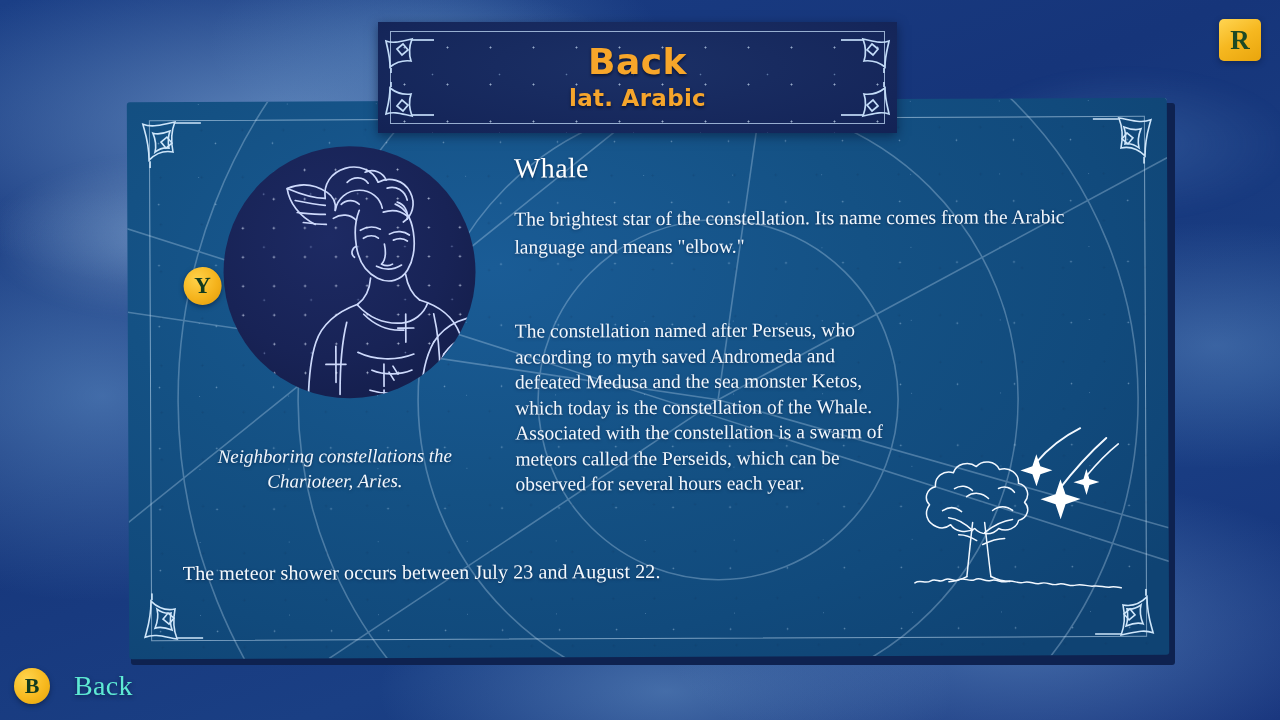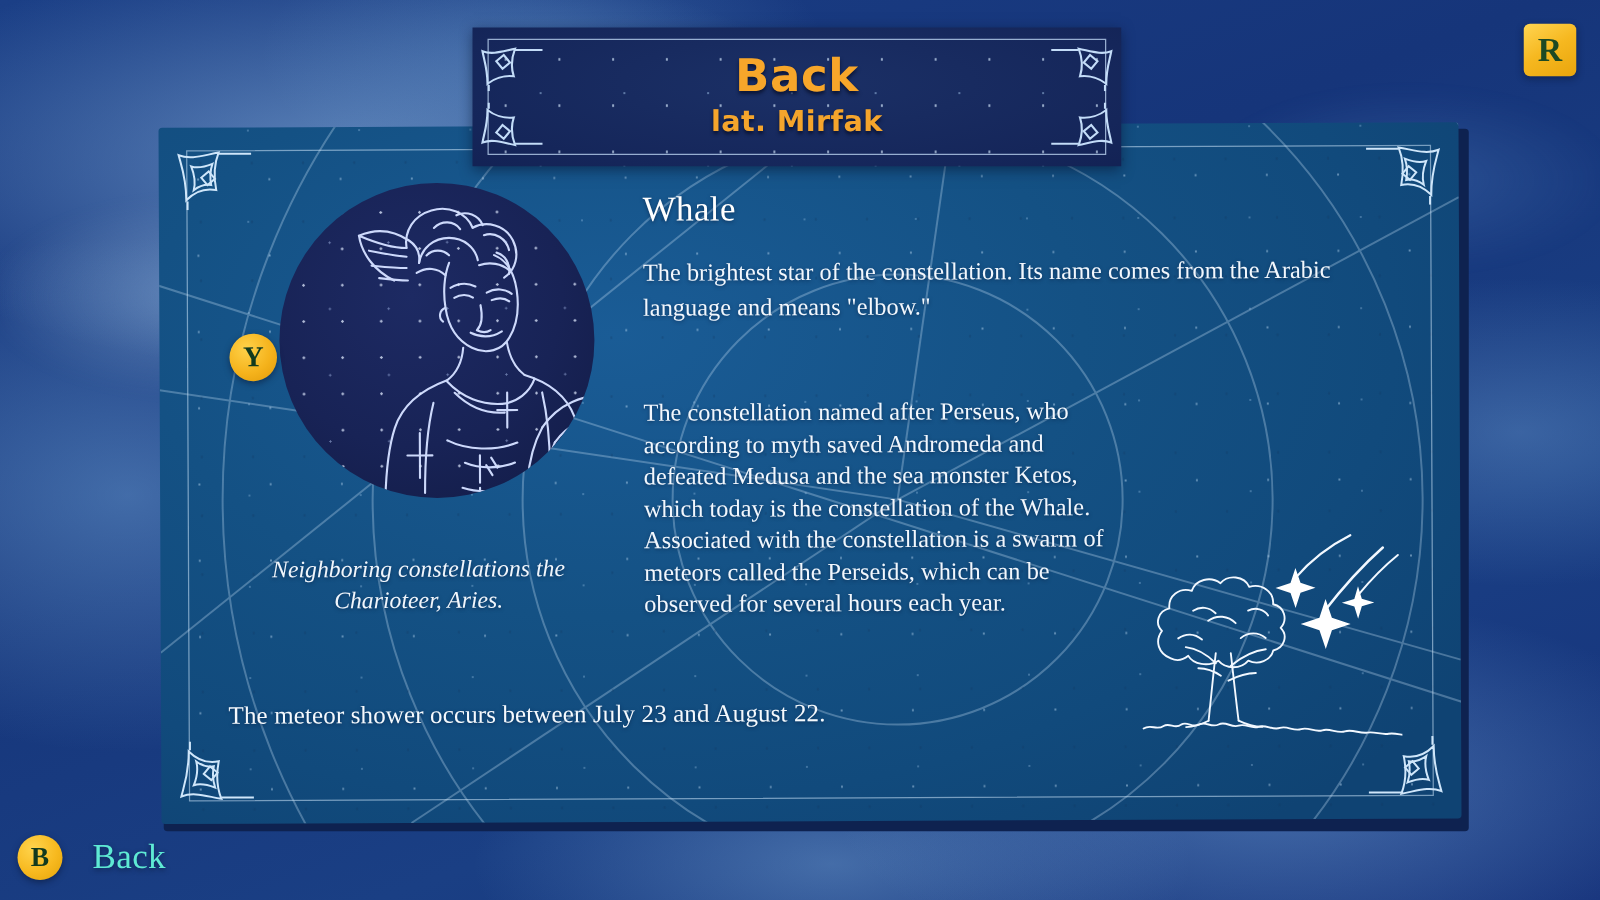--- a/index.html
+++ b/index.html
@@ -407,21 +407,21 @@
       <path d="M6 40 C6 28 3 20 2 14 C10 17 18 14 28 12 C25 20 25 28 27 34 C19 33 11 36 6 40 Z"></path>
       <path d="M13 22 l6 -5 l5 6 l-6 5 Z"></path>
       <path d="M28 13 L50 13"></path>
           <path d="M7 41 L7 46"></path>
     </g>
       </svg>
   </div>
 
   <div id="banner-text">
     <div id="banner-title">Back</div>
-    <div id="banner-sub">lat. Mirfak</div>
+    <div id="banner-sub">lat. Arabic</div>
   </div>
 </div>
 
 <div id="badge-r">R</div>
 
 <div id="back-hud">
   <div id="btn-b">B</div>
   <div id="back-label">Back</div>
 </div>
 

